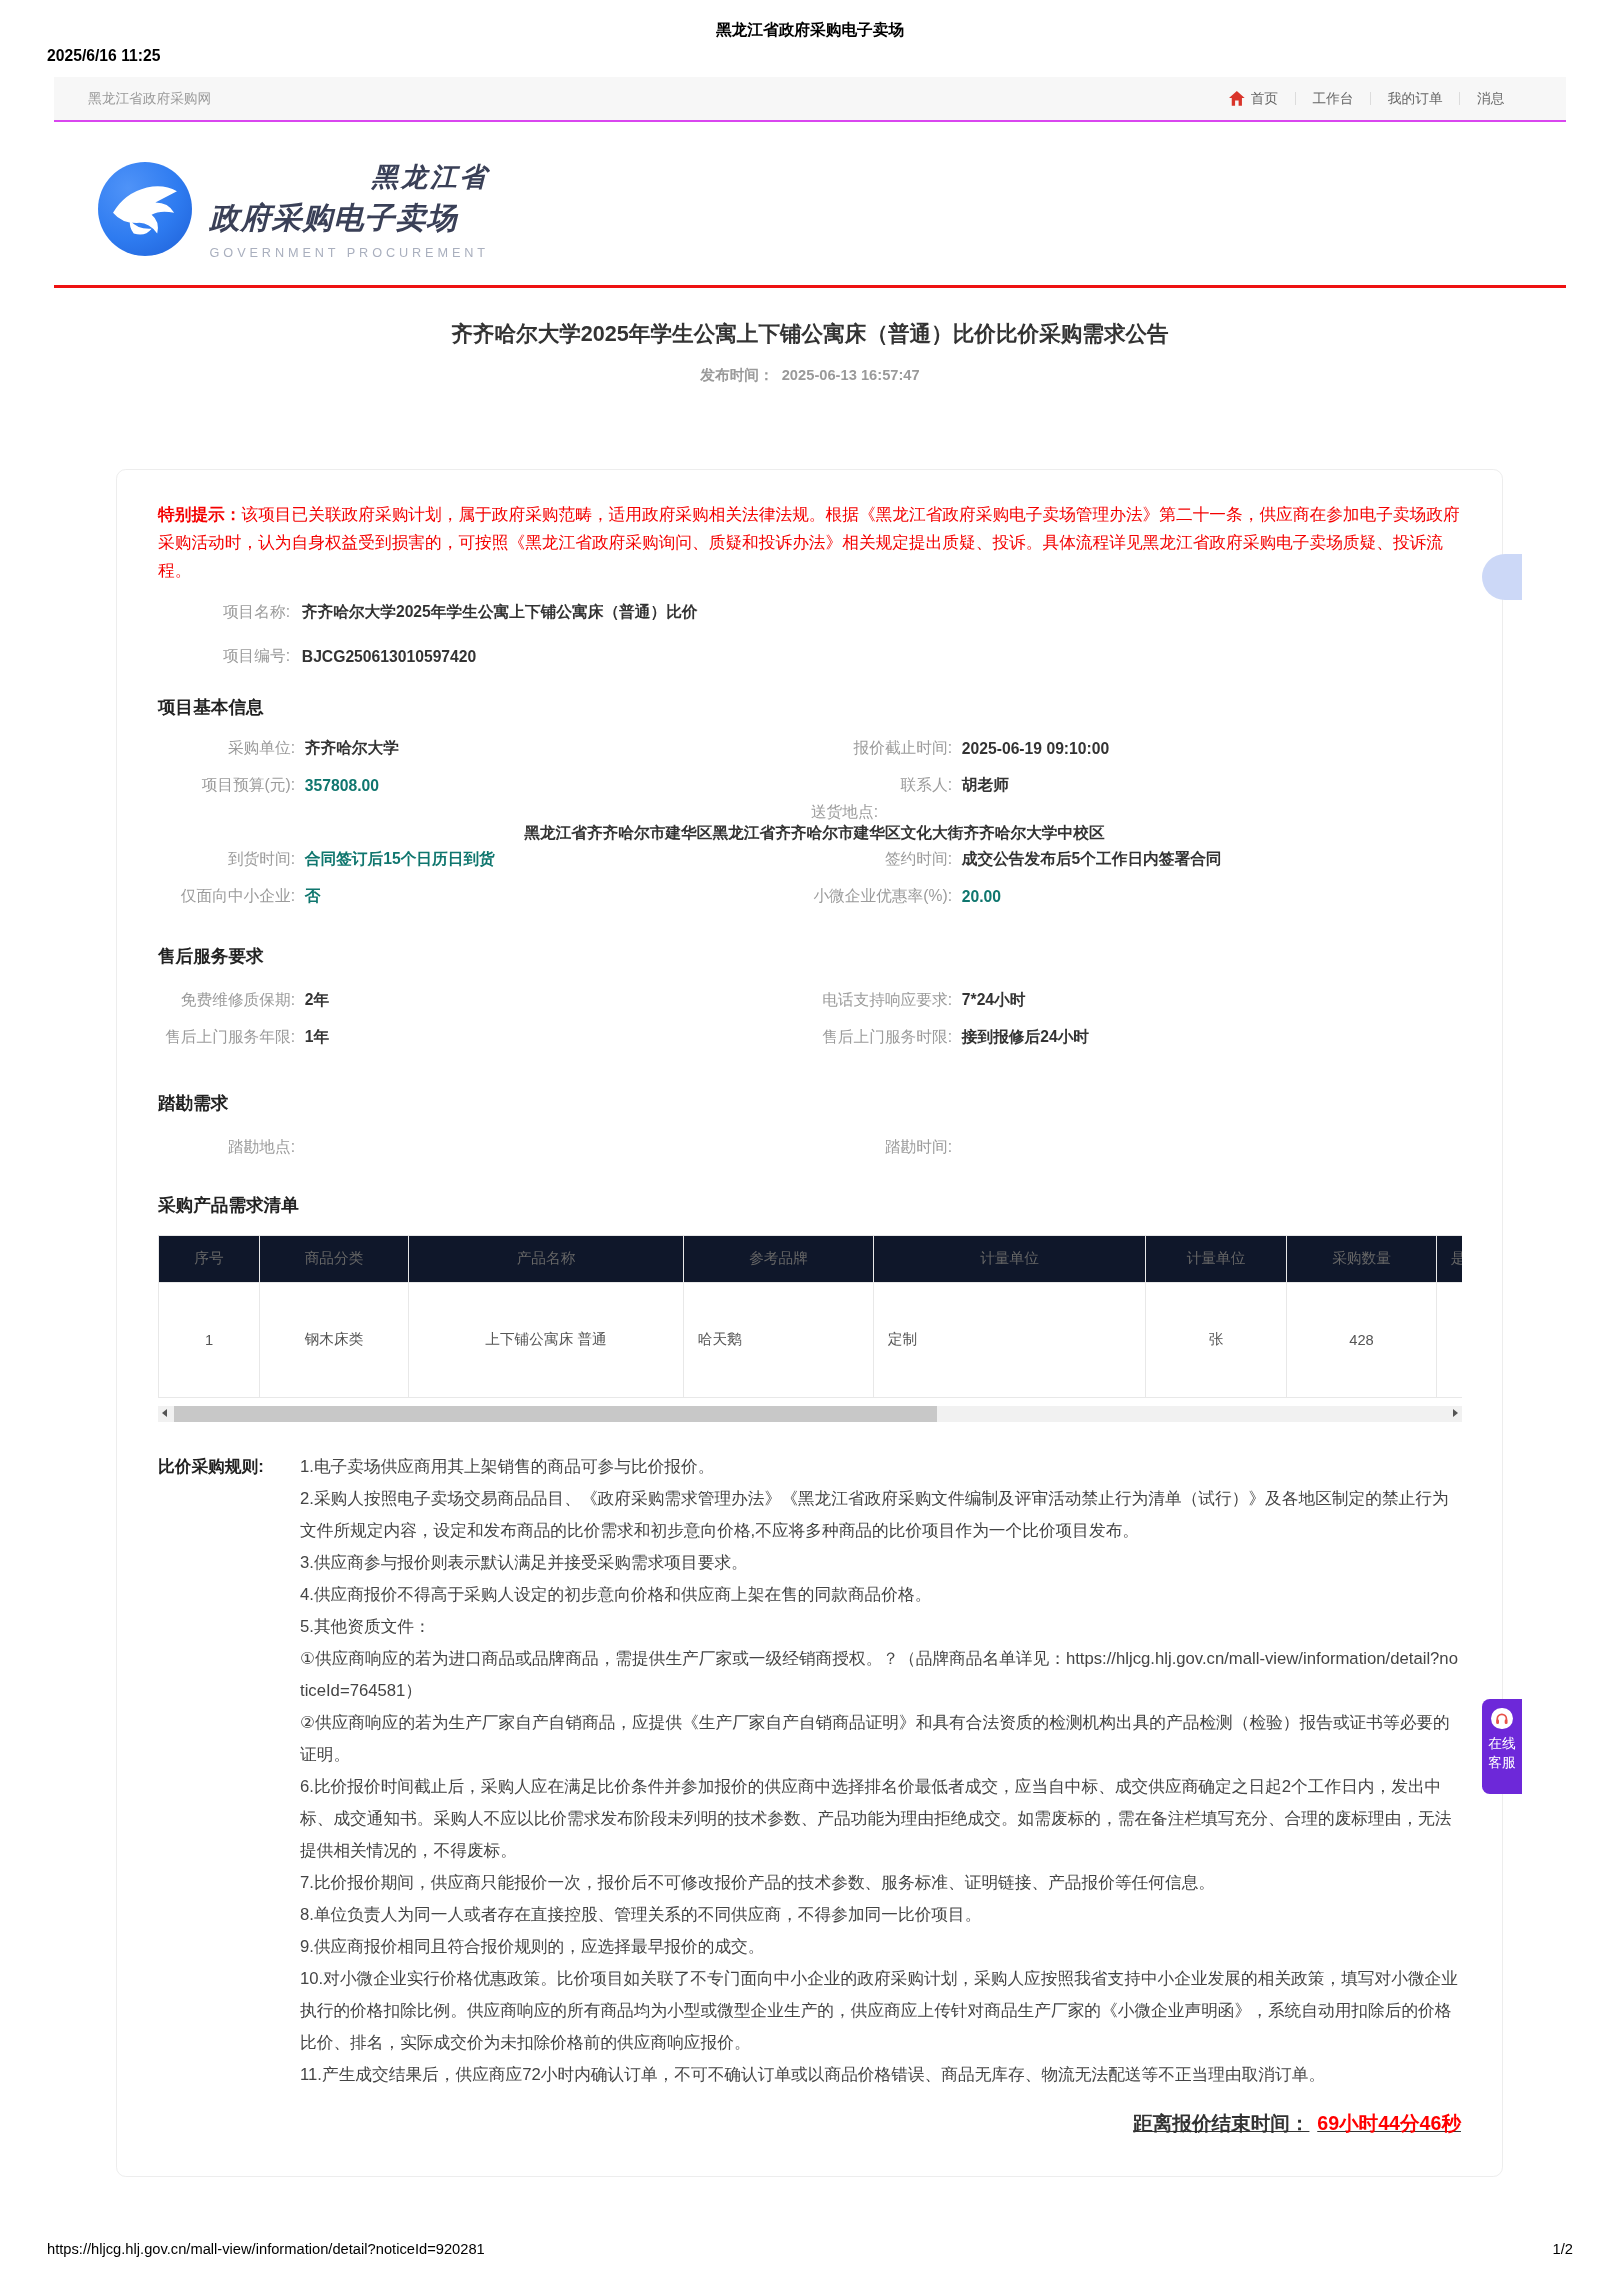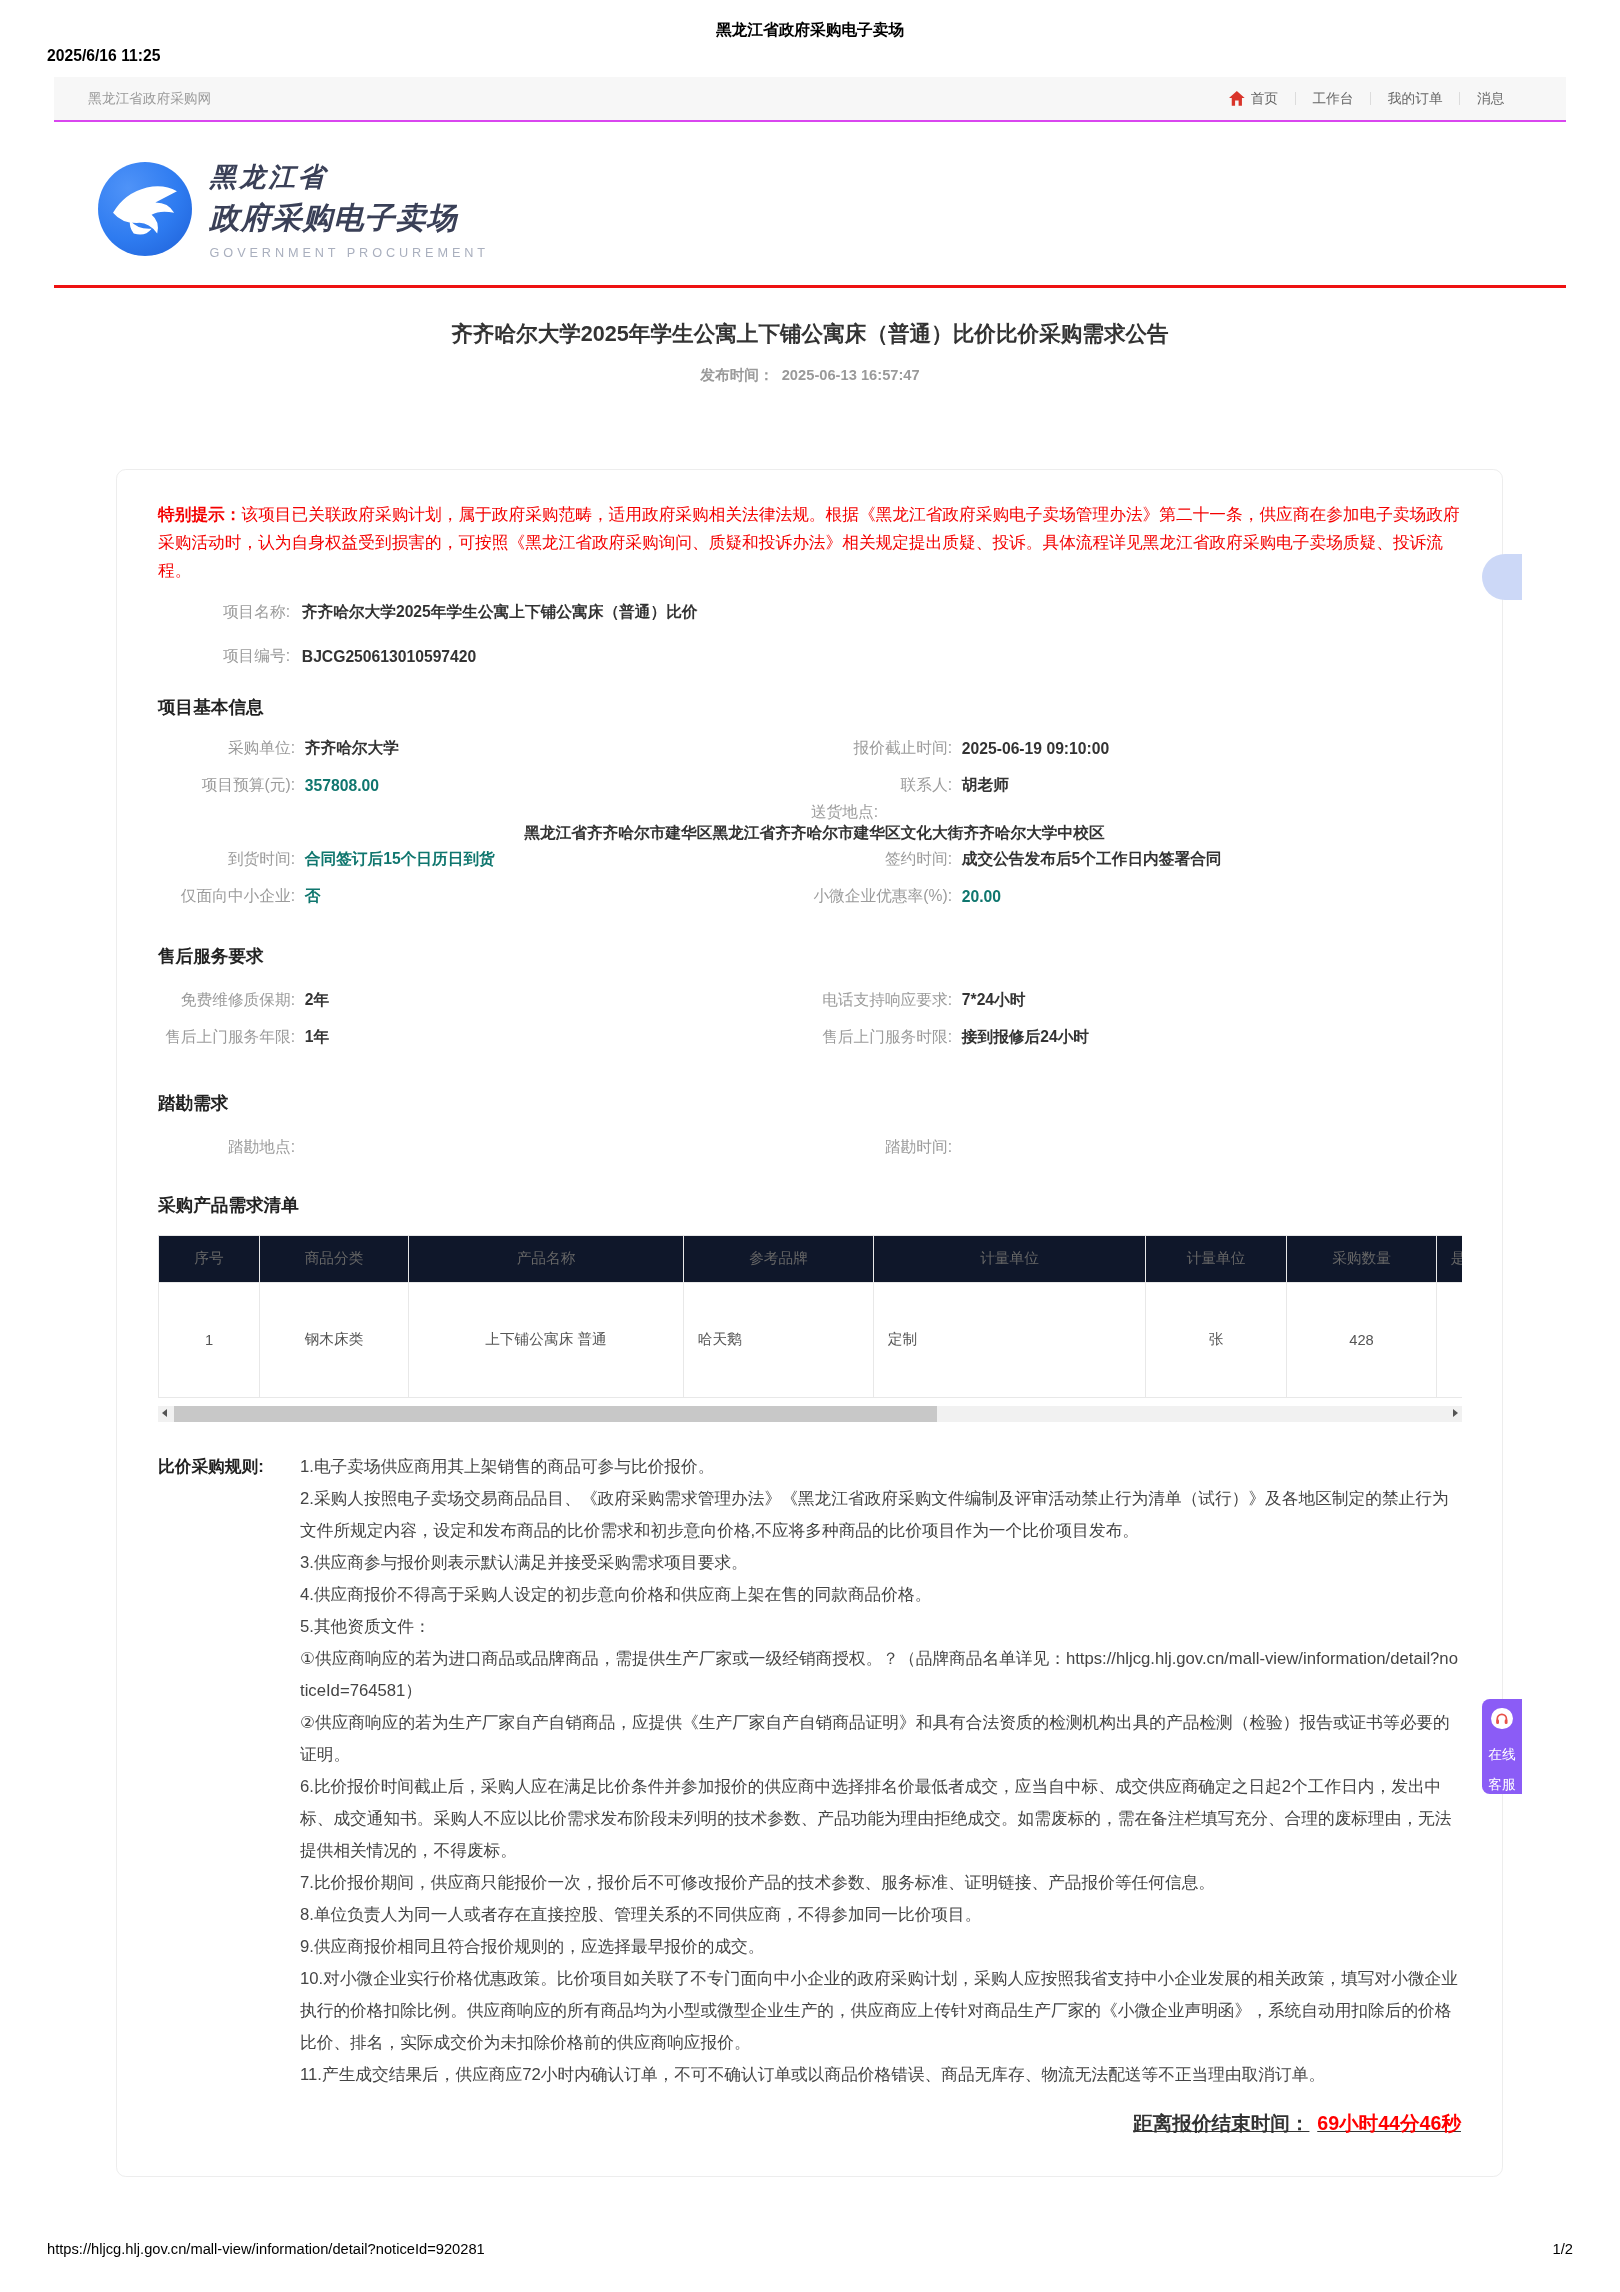--- a/index.html
+++ b/index.html
@@ -30,21 +30,21 @@
   .nav-item { display:flex; align-items:center; color:#666; padding:0 16.7px; cursor:pointer; white-space:nowrap; }
   .nav-item .home-icon { margin-right:5.9px; display:flex; }
   .nav-sep { width:1px; height:12.7px; background:#dcdcdc; }
 
   
   .logo-row { position:absolute; top:159px; left:98px; display:flex; align-items:center; }
   .logo-circle { width:94px; height:94px; border-radius:50%;
     background:radial-gradient(circle at 32% 28%, #4f93f8 0%, #2e7bf0 55%, #1e5fd6 100%);
     overflow:hidden; flex-shrink:0; }
   .logo-text { margin-left:17.6px; color:#3a4057; }
-  .lt1 { font-size:26.5px; font-weight:bold; font-style:italic; letter-spacing:2.9px; }
+  .lt1 { font-size:26.5px; font-weight:bold; font-style:italic; letter-spacing:2.9px;text-align:right; }
   .lt2 { font-size:30px; font-weight:bold; font-style:italic; letter-spacing:1px; margin-top:2.9px; }
   .lt3 { font-size:12.7px; font-weight:normal; font-style:normal; color:#a9afbe; letter-spacing:3.9px; margin-top:6.9px; }
 
   .red-line { position:absolute; top:285px; left:54px; right:54px; height:2.9px; background:#ee1111; }
 
   .page-title { position:absolute; top:319px; left:59px; right:59px; text-align:center; font-size:21.6px; font-weight:bold; color:#333; }
   .publish { position:absolute; top:366px; left:0; right:0; text-align:center; font-size:14.7px; color:#9a9a9a; font-weight:bold; }
   .publish .pt { margin-left:3.9px; }
 
   
@@ -99,23 +99,23 @@
   .rules-body p { margin:0; }
 
   .countdown { margin-top:19px; text-align:right; font-size:19.6px; font-weight:bold; color:#333;text-decoration:underline; }
   .countdown .cd-val { color:#ff0000; margin-left:7.8px; }
 
   
   .side-tab { position:absolute; left:1482px; top:554px; width:40px; height:46px;
     background:#ccd8f7; border-radius:23.5px 0 0 23.5px; cursor:pointer; }
   .chat {
     position:absolute; left:1482px; top:1699px; width:40px; height:95px;
-    background:#8b5cf6; border-radius:7.8px 0 0 7.8px; color:#fff;
+    background:#6d28d9; border-radius:7.8px 0 0 7.8px; color:#fff;
     display:flex; flex-direction:column; align-items:center; padding-top:8.8px;
-    font-size:13.7px; cursor:pointer;gap:11px;
+    font-size:13.7px; cursor:pointer;
   }
   .headset-icon { width:21.6px; height:21.6px; border-radius:50%; background:#fff;
     display:flex; align-items:center; justify-content:center; margin-bottom:5.9px; flex-shrink:0; }
   .chat .line { line-height:18.6px; }
 </style>
 </head>
 <body>
 
 <div class="print-header">
   <span class="ph-date">2025/6/16 11:25</span>

